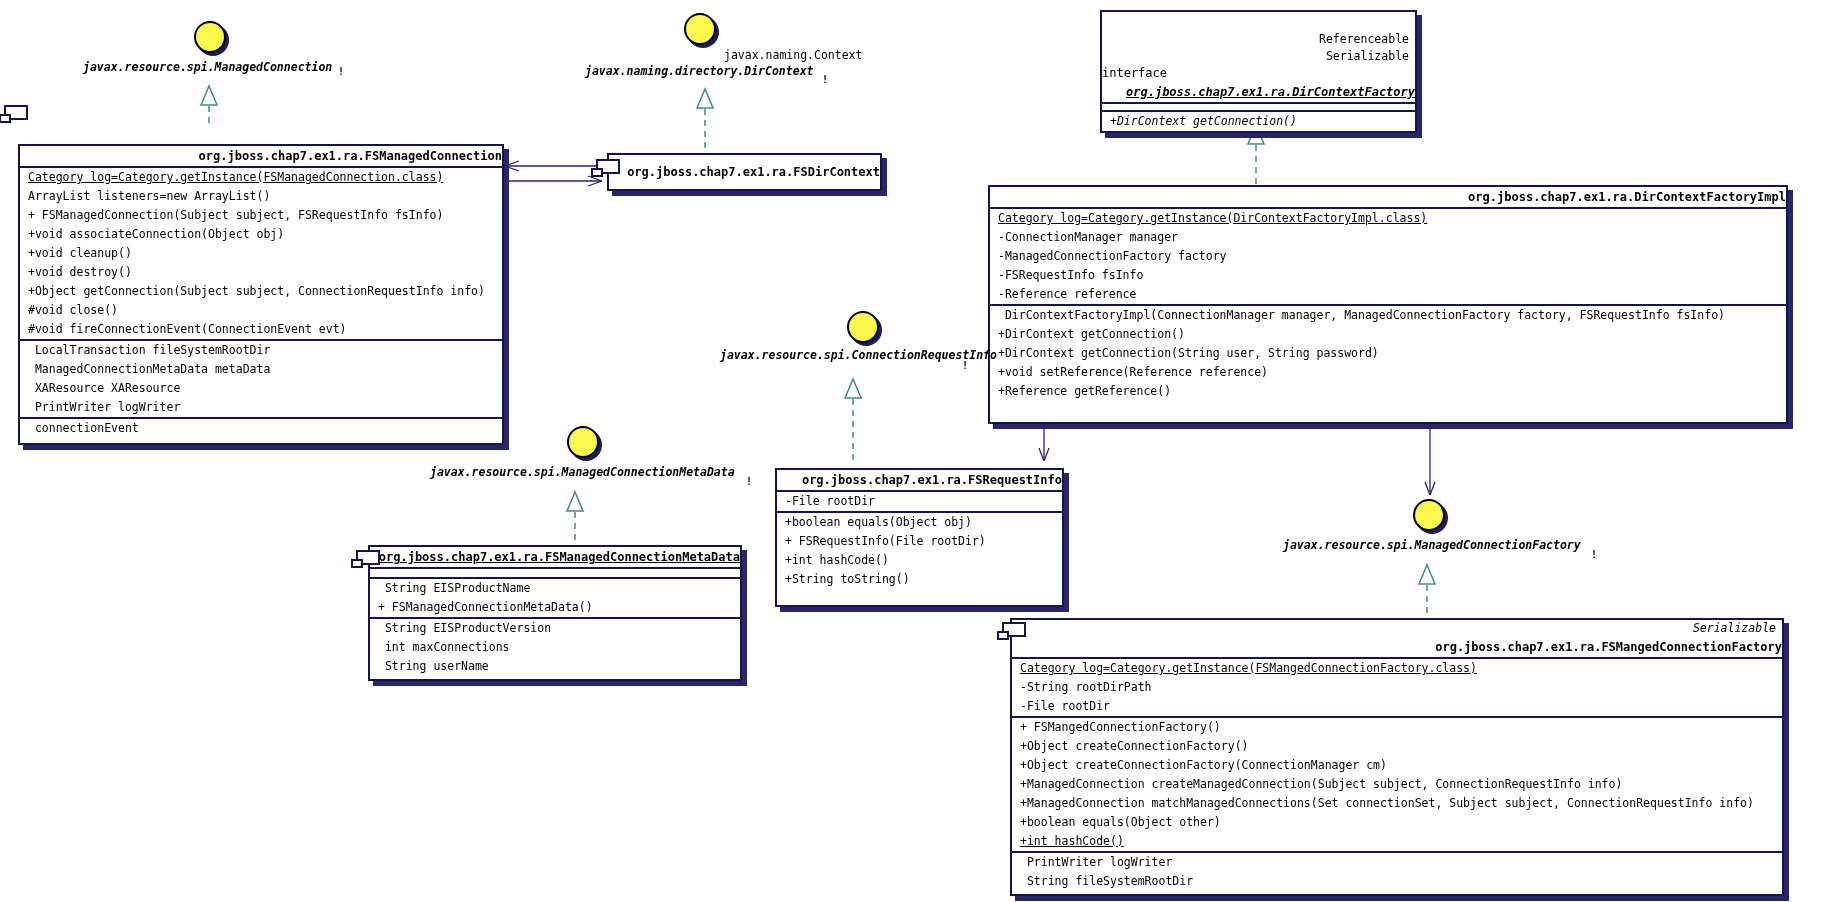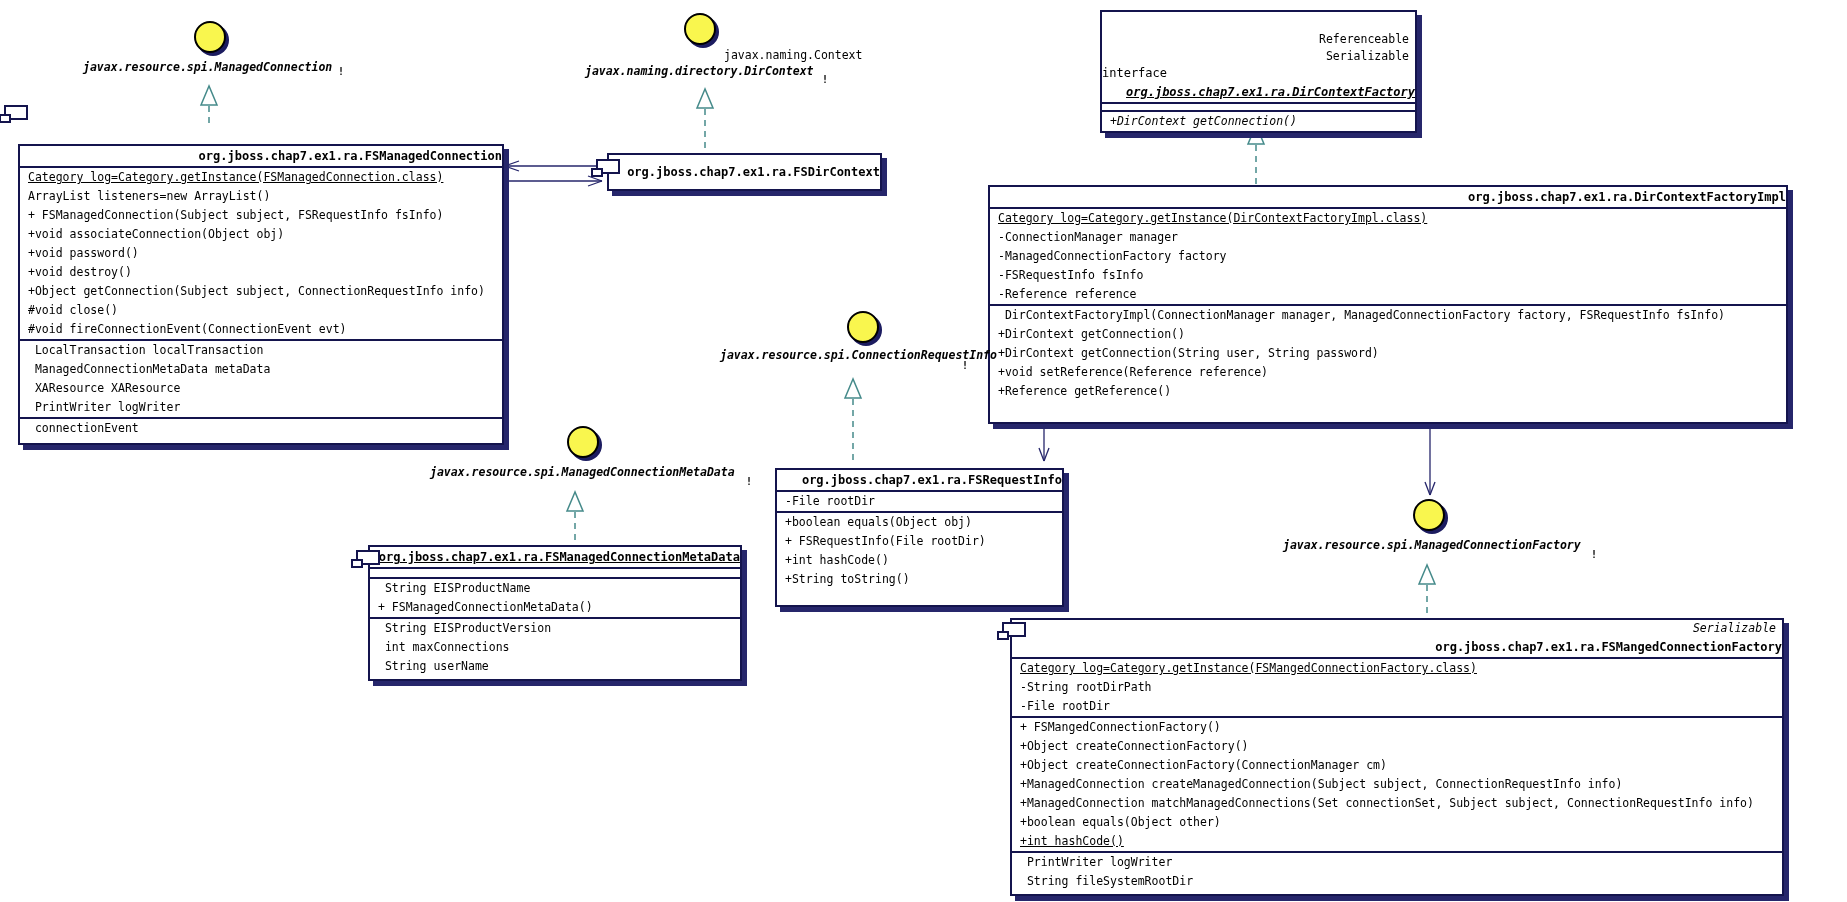--- a/index.html
+++ b/index.html
@@ -123,26 +123,26 @@
   <div class="lbl" style="left:1283px;top:538px">javax.resource.spi.ManagedConnectionFactory</div>
   <div class="mark" style="left:1591px;top:549px">!</div>
 
   <div class="cls" id="box-fsmc">
     <div class="title">org.jboss.chap7.ex1.ra.FSManagedConnection</div>
     <div>
         <div class="member u">Category log=Category.getInstance(FSManagedConnection.class)</div>
         <div class="member">ArrayList listeners=new ArrayList()</div>
         <div class="member">+ FSManagedConnection(Subject subject, FSRequestInfo fsInfo)</div>
         <div class="member">+void associateConnection(Object obj)</div>
-        <div class="member">+void password()</div>
+        <div class="member">+void cleanup()</div>
         <div class="member">+void destroy()</div>
         <div class="member">+Object getConnection(Subject subject, ConnectionRequestInfo info)</div>
         <div class="member">#void close()</div>
         <div class="member d">#void fireConnectionEvent(ConnectionEvent evt)</div>
-        <div class="member"> LocalTransaction localTransaction</div>
+        <div class="member"> LocalTransaction fileSystemRootDir</div>
         <div class="member"> ManagedConnectionMetaData metaData</div>
         <div class="member"> XAResource XAResource</div>
         <div class="member d"> PrintWriter logWriter</div>
         <div class="member"> connectionEvent</div>
       </div>
   </div>
   <div class="chip" style="left:4px;top:105px"></div>
 
   <div class="cls" id="box-fsdc">
     <div class="title solo">org.jboss.chap7.ex1.ra.FSDirContext</div>

